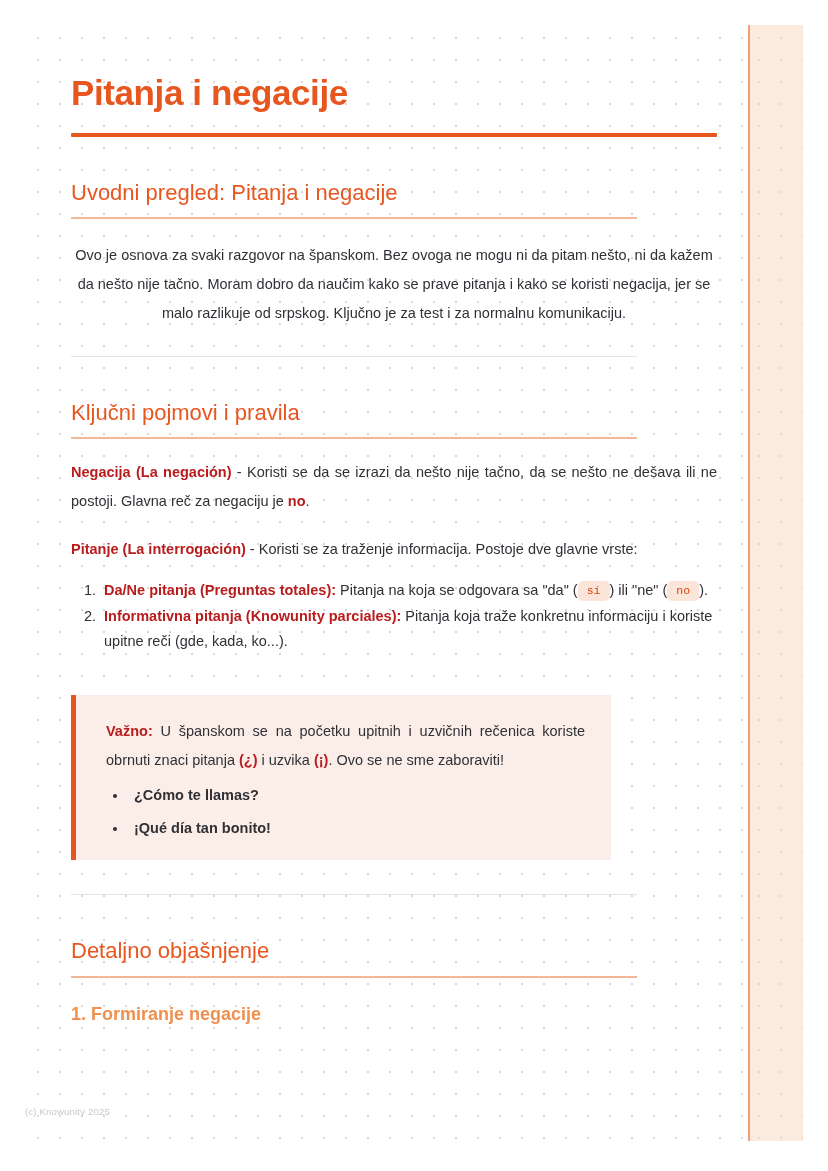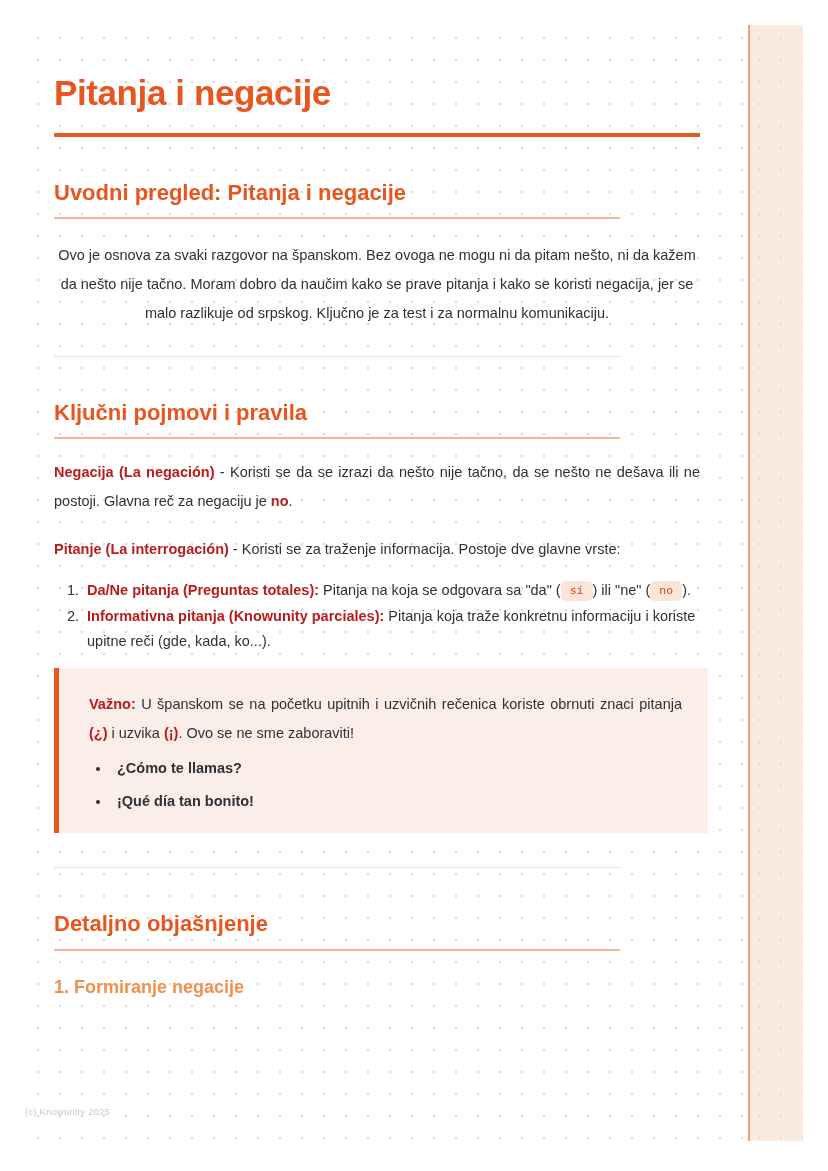--- a/index.html
+++ b/index.html
@@ -45,21 +45,21 @@
     background-color: #fbeade;
     background-image: radial-gradient(circle at 1px 1px, #f0d5c4 1.05px, rgba(0,0,0,0) 1.2px);
     background-size: 22px 22px;
     background-position: 8px 12px;
     border-left: 2px solid #f0a074;
     box-sizing: border-box;
   }
 
   #content {
     position: absolute;
-    left: 54px;
+    left: 71px;
     top: 25px;
     width: 646px;
   }
 
   .page-title {
     font-size: 35px;
     font-weight: bold;
     color: #e8561f;
     letter-spacing: -0.4px;
     margin: 49px 0 0 0;
@@ -68,21 +68,21 @@
   .title-rule {
     height: 4px;
     background: #e8561f;
     margin-top: 20px;
     width: 646px;
     border-radius: 1px;
   }
 
   .h2 {
     font-size: 22px;
-    font-weight: bold;
+    font-weight: normal;
     color: #e8561f;
     margin: 43px 0 0 0;
     line-height: 1.2;
   }
   .h2-rule {
     height: 2px;
     background: #f3b698;
     margin-top: 11px;
     width: 566px;
   }
@@ -129,25 +129,25 @@
     color: #d9450f;
     font-family: "Liberation Mono", monospace;
     font-size: 11.5px;
     padding: 2px 9px;
     border-radius: 5px;
     line-height: 1.4;
     vertical-align: 1px;
   }
 
   .callout {
-    margin-top: 14px;
+    margin-top: 41px;
     background: #fbeee9;
     border-left: 5px solid #e8561f;
     padding: 22px 26px 20px 30px;
-    width: 654px;
+    width: 540px;
     box-sizing: border-box;
   }
   .callout p {
     font-size: 14.5px;
     color: #2f3136;
     line-height: 1.95;
     margin: 0;
     text-align: justify;
   }
   ul.callout-list {

